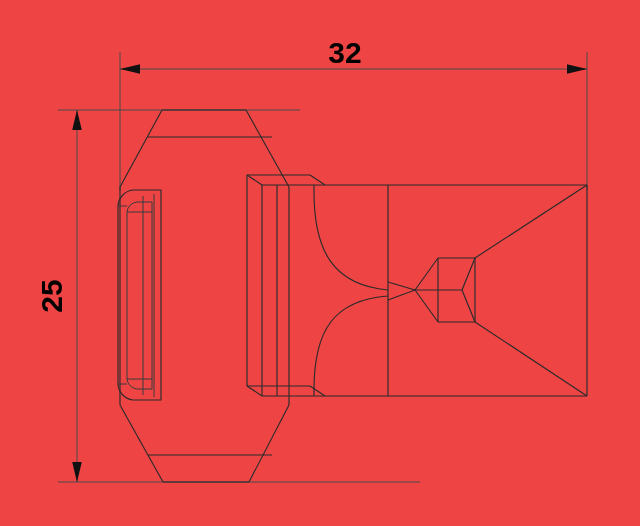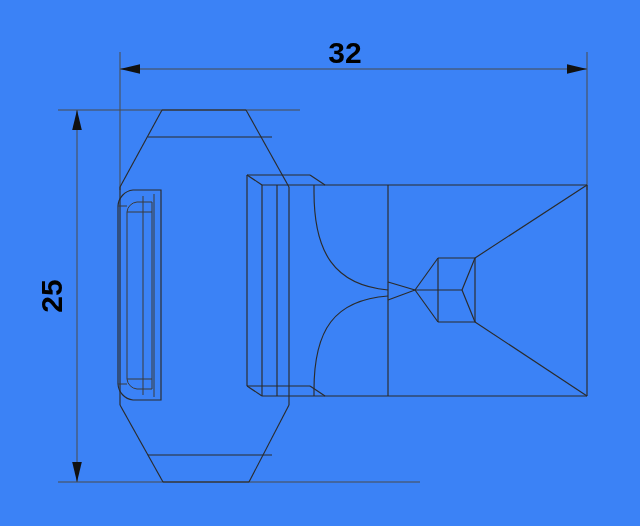--- a/index.html
+++ b/index.html
@@ -11,21 +11,21 @@
   body {
     width: 640px;
     height: 526px;
     overflow: hidden;
     font-family: "Liberation Sans", sans-serif;
   }
   #drawing-root {
     position: relative;
     width: 640px;
     height: 526px;
-    background: #3b82f6;
+    background: #ef4444;
   }
   svg#drawing-svg {
     display: block;
     width: 640px;
     height: 526px;
   }
   .geom {
     fill: none;
     stroke: #2b2b2b;
     stroke-width: 1.15;

